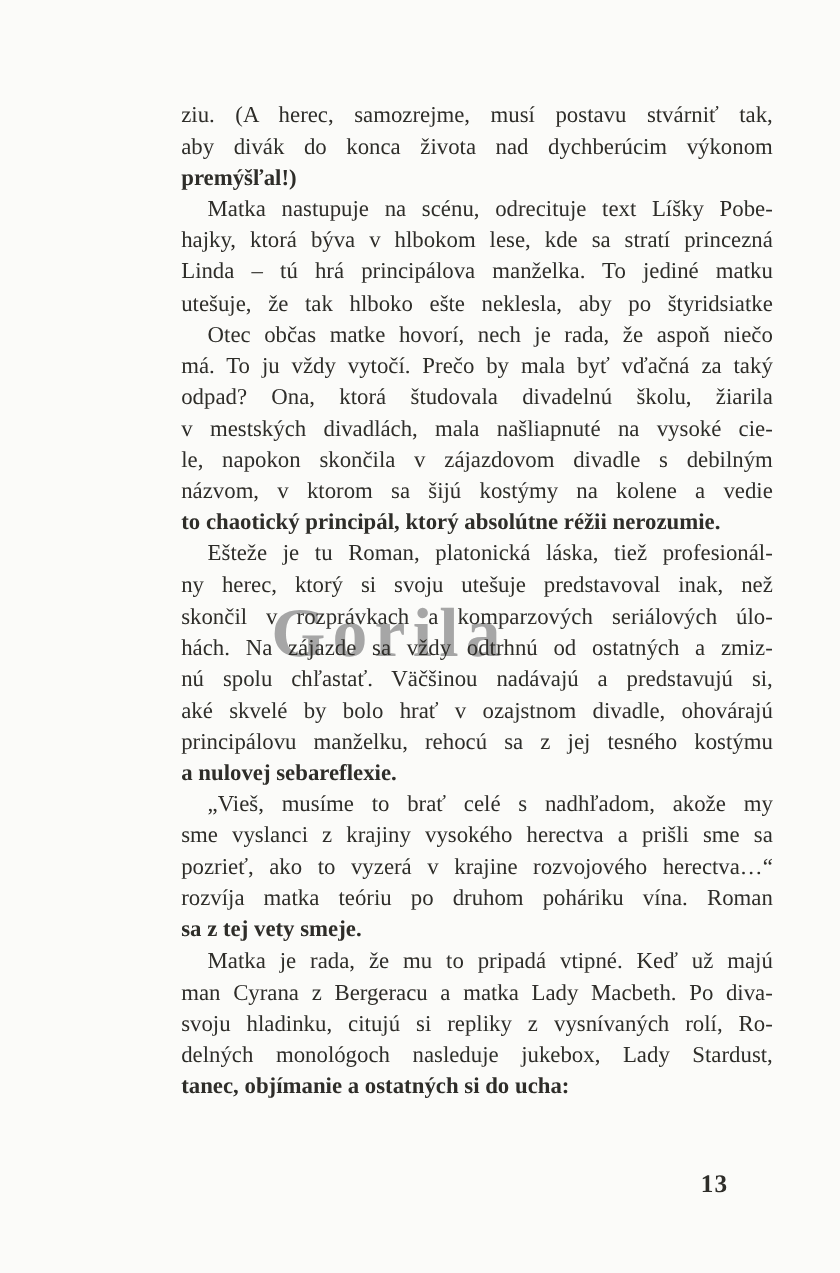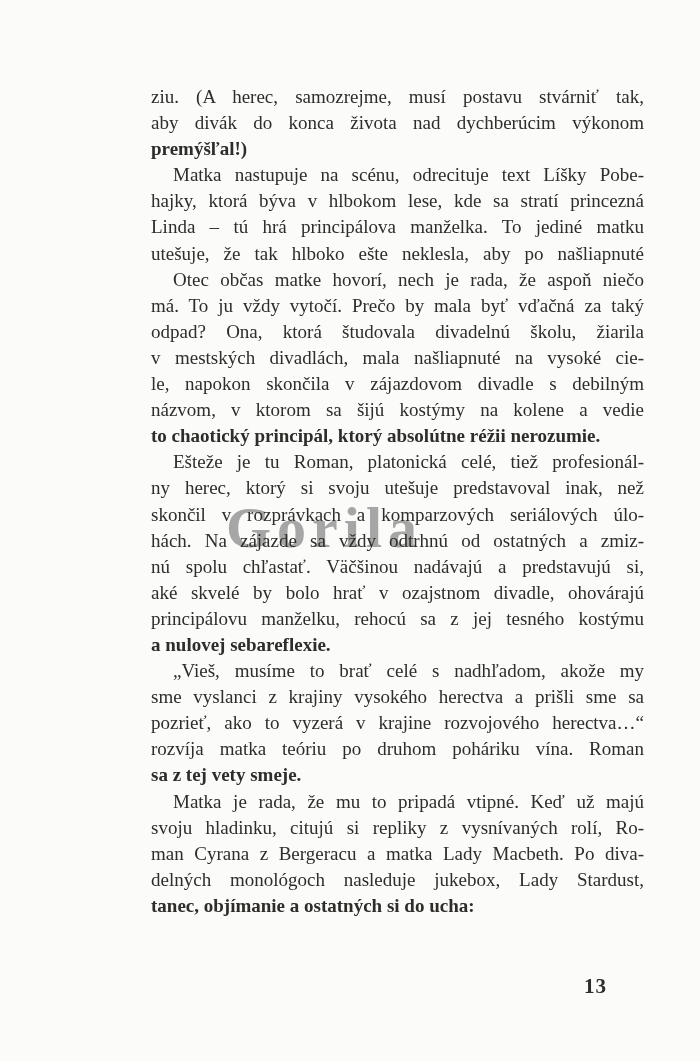--- a/index.html
+++ b/index.html
@@ -68,50 +68,50 @@
   <main class="text-block" id="text-block">
       <div class="para">
         <div class="line">ziu. (A herec, samozrejme, musí postavu stvárniť tak,</div>
         <div class="line">aby divák do konca života nad dychberúcim výkonom</div>
         <div class="line last">premýšľal!)</div>
       </div>
       <div class="para">
         <div class="line indent">Matka nastupuje na scénu, odrecituje text Líšky Pobe-</div>
         <div class="line">hajky, ktorá býva v hlbokom lese, kde sa stratí princezná</div>
         <div class="line">Linda – tú hrá principálova manželka. To jediné matku</div>
-        <div class="line">utešuje, že tak hlboko ešte neklesla, aby po našliapnuté</div>
+        <div class="line">utešuje, že tak hlboko ešte neklesla, aby po štyridsiatke</div>
       </div>
       <div class="para">
         <div class="line indent">Otec občas matke hovorí, nech je rada, že aspoň niečo</div>
         <div class="line">má. To ju vždy vytočí. Prečo by mala byť vďačná za taký</div>
         <div class="line">odpad? Ona, ktorá študovala divadelnú školu, žiarila</div>
         <div class="line">v mestských divadlách, mala našliapnuté na vysoké cie-</div>
         <div class="line">le, napokon skončila v zájazdovom divadle s debilným</div>
         <div class="line">názvom, v ktorom sa šijú kostýmy na kolene a vedie</div>
         <div class="line last">to chaotický principál, ktorý absolútne réžii nerozumie.</div>
       </div>
       <div class="para">
-        <div class="line indent">Ešteže je tu Roman, platonická celé, tiež profesionál-</div>
+        <div class="line indent">Ešteže je tu Roman, platonická láska, tiež profesionál-</div>
         <div class="line">ny herec, ktorý si svoju utešuje predstavoval inak, než</div>
         <div class="line">skončil v rozprávkach a komparzových seriálových úlo-</div>
         <div class="line">hách. Na zájazde sa vždy odtrhnú od ostatných a zmiz-</div>
         <div class="line">nú spolu chľastať. Väčšinou nadávajú a predstavujú si,</div>
         <div class="line">aké skvelé by bolo hrať v ozajstnom divadle, ohovárajú</div>
         <div class="line">principálovu manželku, rehocú sa z jej tesného kostýmu</div>
         <div class="line last">a nulovej sebareflexie.</div>
       </div>
       <div class="para">
         <div class="line indent">„Vieš, musíme to brať celé s nadhľadom, akože my</div>
         <div class="line">sme vyslanci z krajiny vysokého herectva a prišli sme sa</div>
         <div class="line">pozrieť, ako to vyzerá v krajine rozvojového herectva…“</div>
         <div class="line">rozvíja matka teóriu po druhom poháriku vína. Roman</div>
         <div class="line last">sa z tej vety smeje.</div>
       </div>
       <div class="para">
         <div class="line indent">Matka je rada, že mu to pripadá vtipné. Keď už majú</div>
+        <div class="line">man Cyrana z Bergeracu a matka Lady Macbeth. Po diva-</div>
         <div class="line">svoju hladinku, citujú si repliky z vysnívaných rolí, Ro-</div>
-        <div class="line">man Cyrana z Bergeracu a matka Lady Macbeth. Po diva-</div>
         <div class="line">delných monológoch nasleduje jukebox, Lady Stardust,</div>
         <div class="line last">tanec, objímanie a ostatných si do ucha:</div>
       </div>
     </main>
   <div class="page-number">13</div>
 </div>
 
 </body></html>

